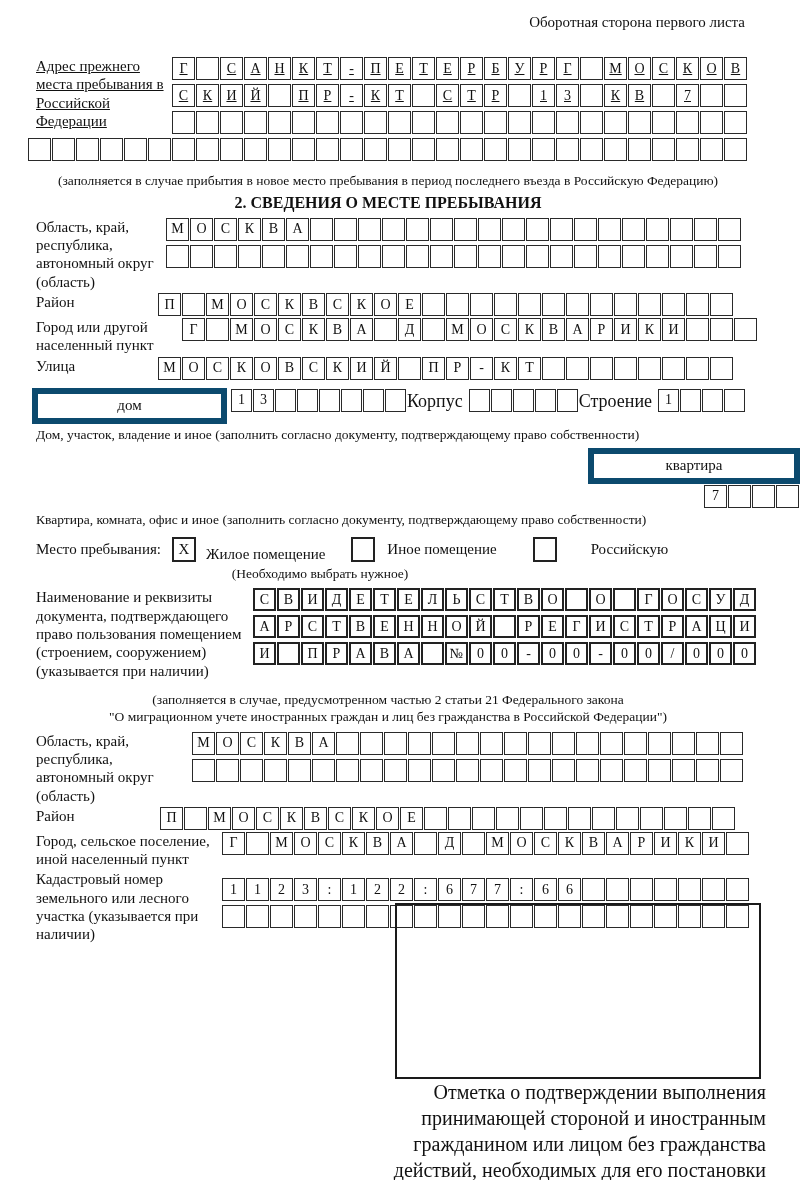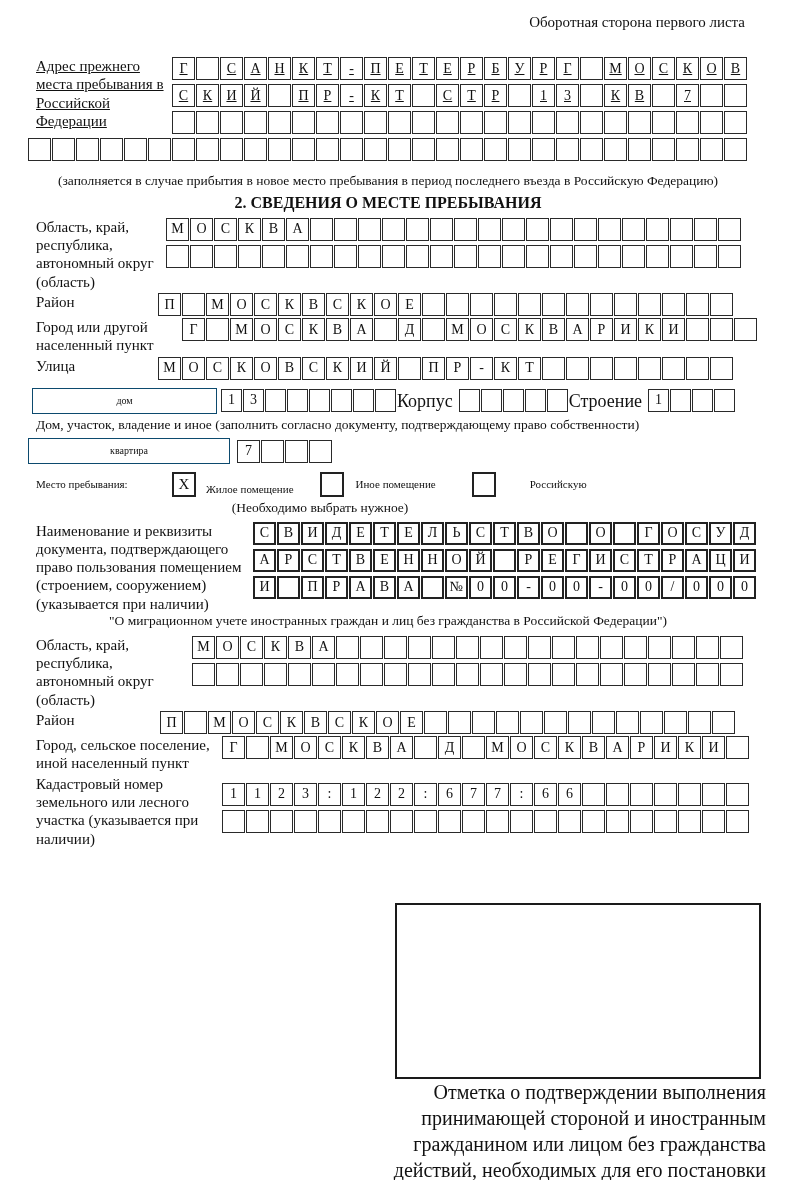--- a/index.html
+++ b/index.html
@@ -23,40 +23,40 @@
     width:21px;height:21px;border:1px solid #2a2a2a;margin-right:1px;
     display:flex;align-items:center;justify-content:center;
     font-size:14px;line-height:1;flex:0 0 auto;
   }
   .doc-cells .cell{border-width:2px;width:19px;height:19px;border-color:#222;}
   .sm .cell{width:19px;}
   .caption{font-size:13.5px;line-height:1.25;}
   .center{width:776px;text-align:center;}
   .title{width:776px;text-align:center;font-weight:bold;font-size:16px;}
   .wide-box{
-    border:1px solid #0c4a6e;height:24px;display:flex;align-items:center;justify-content:center;
-    font-size:10px;flex:0 0 auto;
+    border:6px solid #0c4a6e;height:24px;display:flex;align-items:center;justify-content:center;
+    font-size:15px;flex:0 0 auto;
   }
   .inline-label{font-size:18px;margin:3px 6px 0 0;white-space:nowrap;}
   .checkbox{
     width:20px;height:21px;border:2px solid #222;display:flex;align-items:center;justify-content:center;
     font-size:15px;flex:0 0 auto;
   }
-  .opt-label{font-size:11px;white-space:nowrap;}
+  .opt-label{font-size:15px;white-space:nowrap;}
   .mesto-row{display:flex;align-items:center;margin:8px 0 0 36px;}
   .stamp-box{position:absolute;left:395px;top:903px;width:362px;height:172px;border:2px solid #1a1a1a;}
   .stamp-caption{position:absolute;left:388px;top:1079px;width:378px;text-align:right;font-size:20px;line-height:1.3;}
   .m-s1{margin:26px 0 0 36px;text-decoration:underline;}
   .m-full{margin:4px 0 0 28px;}
   .mt3{margin-top:12px;}
   .mt4{margin-top:4px;}
   .m-row{margin:2px 0 0 36px;}
   .m-row6{margin:6px 0 0 36px;gap:8px;}
   .dom-row{display:flex;align-items:flex-start;margin:8px 0 0 32px;}
-  .kv-row{display:flex;align-items:center;margin:4px 0 0 28px;}
+  .kv-row{display:flex;align-items:flex-end;margin:4px 0 0 40px;flex-direction:column;}
   .cap-left{margin:3px 0 0 36px;}
   .note-line{margin-top:3px;width:640px;text-align:center;font-size:13.5px;}
   .m-doc{margin:6px 0 0 36px;}
   .m-title2{margin-top:12px;}
   .kad-cells{margin-top:8px;}
 </style>
 </head>
 <body>
 
 <div class="page">
@@ -362,20 +362,21 @@
 
   <div class="kv-row">
     <div class="wide-box" style="width:200px;">квартира</div>
     <div class="cells" style="margin-left:7px;margin-top:1px;">
         <span class="cell">7</span>
         <span class="cell"></span>
         <span class="cell"></span>
         <span class="cell"></span>
       </div>
   </div>
+  <div class="caption cap-left" style="margin-top:4px;">Квартира, комната, офис и иное (заполнить согласно документу, подтверждающему право собственности)</div>
 
   <div class="mesto-row">
     <span class="opt-label" style="flex:0 0 136px;">Место пребывания:</span>
     <span class="checkbox">X</span>
     <span class="opt-label" style="margin:10px 26px 0 10px;">Жилое помещение</span>
     <span class="checkbox"></span>
     <span class="opt-label" style="margin:0 36px 0 12px;">Иное помещение</span>
     <span class="checkbox"></span>
     <span class="opt-label" style="margin-left:34px;">Российскую</span>
   </div>
@@ -449,20 +450,21 @@
           <span class="cell">0</span>
           <span class="cell">0</span>
           <span class="cell">/</span>
           <span class="cell">0</span>
           <span class="cell">0</span>
           <span class="cell">0</span>
         </div>
     </div>
   </div>
 
+  <div class="caption center mt3">(заполняется в случае, предусмотренном частью 2 статьи 21 Федерального закона</div>
   <div class="caption center">"О миграционном учете иностранных граждан и лиц без гражданства в Российской Федерации")</div>
 
   <div class="row m-row6">
     <div class="label lw148">Область, край, республика, автономный округ (область)</div>
     <div class="rows">
       <div class="cells">
           <span class="cell">М</span>
           <span class="cell">О</span>
           <span class="cell">С</span>
           <span class="cell">К</span>

